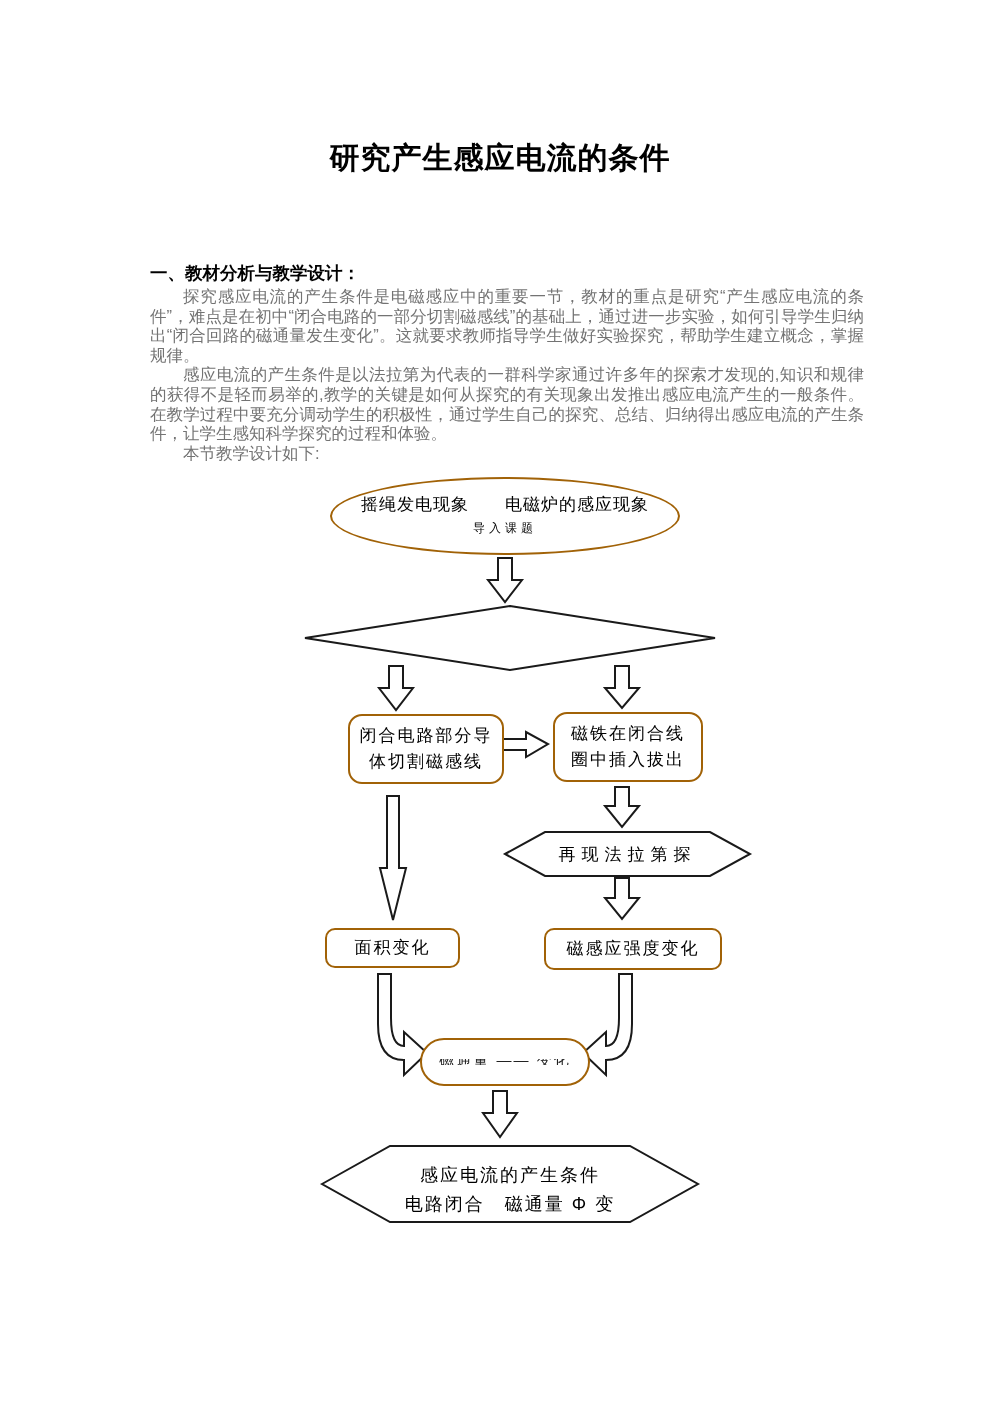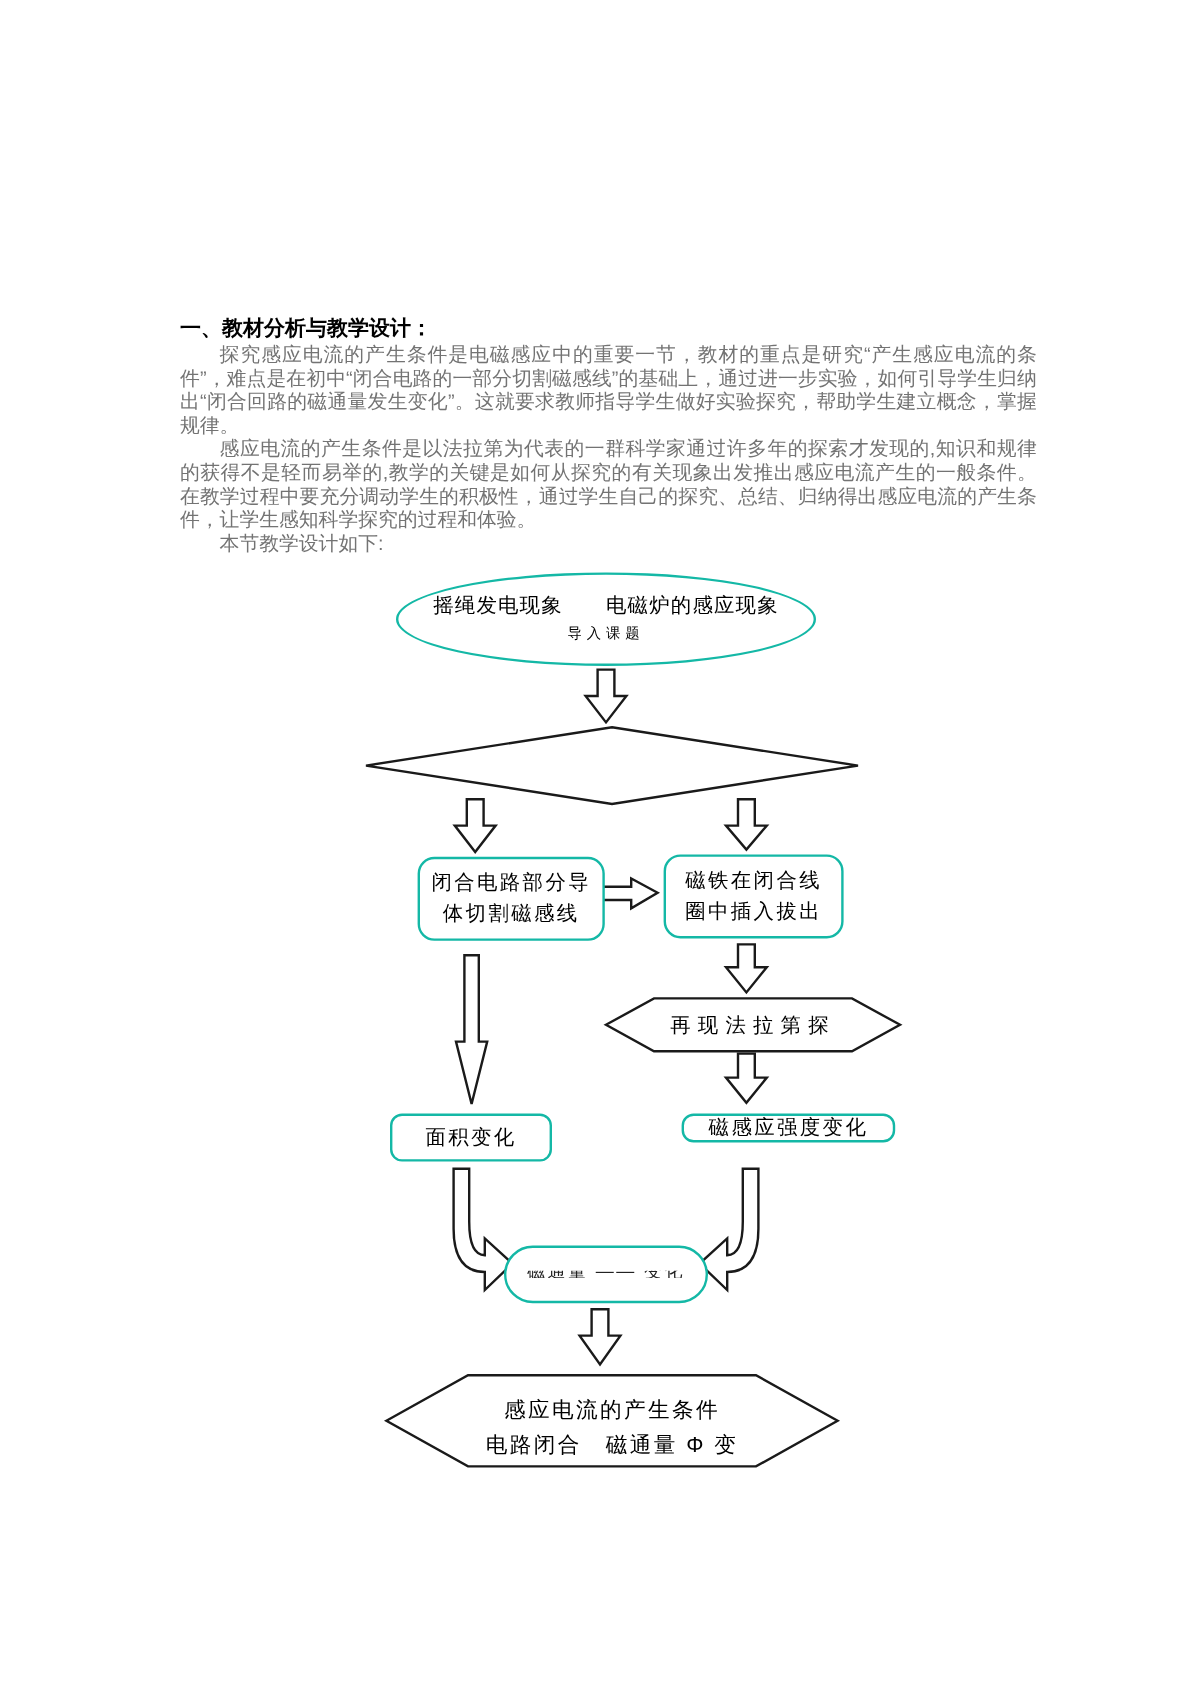--- a/index.html
+++ b/index.html
@@ -39,34 +39,34 @@
   }
 
   
   .flow { position: absolute; inset: 0; }
   .flow svg { position: absolute; left: 0; top: 0; }
   .shape { fill: #ffffff; stroke: #1a1a1a; stroke-width: 2; }
   .arrow { fill: #ffffff; stroke: #1a1a1a; stroke-width: 2; stroke-linejoin: miter; }
 
   .node {
     position: absolute; box-sizing: border-box;
-    background: #fff; border: 2px solid #14b8a6;
+    background: #fff; border: 2px solid #a16207;
     display: flex; flex-direction: column; align-items: center; justify-content: center;
     font-size: 17px; color: #000; text-align: center;
   }
   .node .ln { letter-spacing: 2px; line-height: 26px; white-space: nowrap; }
 
   .ellipse-intro { left: 330px; top: 477px; width: 350px; height: 78px; border-radius: 50%; }
   .ellipse-intro .ln1 { font-size: 17px; letter-spacing: 1px; line-height: 24px; white-space: nowrap; }
   .ellipse-intro .ln2 { font-size: 12px; letter-spacing: 4px; line-height: 22px; }
 
   .box-cut   { left: 312px; top: 714px; width: 156px; height: 70px; border-radius: 14px; margin-left: 36px; }
   .box-magnet{ left: 553px; top: 712px; width: 150px; height: 70px; border-radius: 14px; }
   .box-area  { left: 325px; top: 928px; width: 135px; height: 40px; border-radius: 10px; }
-  .box-bfield{ left: 568px; top: 928px; width: 178px; height: 24px; border-radius: 10px; text-align: center; }
+  .box-bfield{ left: 544px; top: 928px; width: 178px; height: 42px; border-radius: 10px; text-align: center; }
   .pill-flux { left: 420px; top: 1038px; width: 170px; height: 48px; border-radius: 24px; }
 
   .clip-strip { height: 6px; overflow: hidden; width: 100%; }
   .clip-strip span {
     display: block; font-size: 15px; line-height: 15px;
     transform: translateY(-7px); text-align: center; color: #222; letter-spacing: 2px;
   }
 
   .overlay-label {
     position: absolute; display: flex; align-items: center; justify-content: center;
@@ -75,20 +75,21 @@
   .diamond-label { left: 305px; top: 606px; width: 410px; height: 64px; font-size: 17px; letter-spacing: 3px; }
   .hex1-label   { left: 505px; top: 832px; width: 245px; height: 44px; font-size: 17px; letter-spacing: 6px; }
   .hex2-label   { left: 322px; top: 1148px; width: 376px; height: 84px; flex-direction: column; font-size: 18px; }
   .hex2-label .ln { line-height: 29px; letter-spacing: 2px; white-space: nowrap; }
 </style>
 </head>
 <body>
 
 <div class="page">
 
+  <h1 class="title">研究产生感应电流的条件</h1>
 
   <div class="content">
     <h2 class="heading">一、教材分析与教学设计：</h2>
     <p class="para">探究感应电流的产生条件是电磁感应中的重要一节，教材的重点是研究“产生感应电流的条件”，难点是在初中“闭合电路的一部分切割磁感线”的基础上，通过进一步实验，如何引导学生归纳出“闭合回路的磁通量发生变化”。这就要求教师指导学生做好实验探究，帮助学生建立概念，掌握规律。</p>
     <p class="para">感应电流的产生条件是以法拉第为代表的一群科学家通过许多年的探索才发现的,知识和规律的获得不是轻而易举的,教学的关键是如何从探究的有关现象出发推出感应电流产生的一般条件。在教学过程中要充分调动学生的积极性，通过学生自己的探究、总结、归纳得出感应电流的产生条件，让学生感知科学探究的过程和体验。</p>
     <p class="para">本节教学设计如下:</p>
   </div>
 
   <div class="flow">
 

